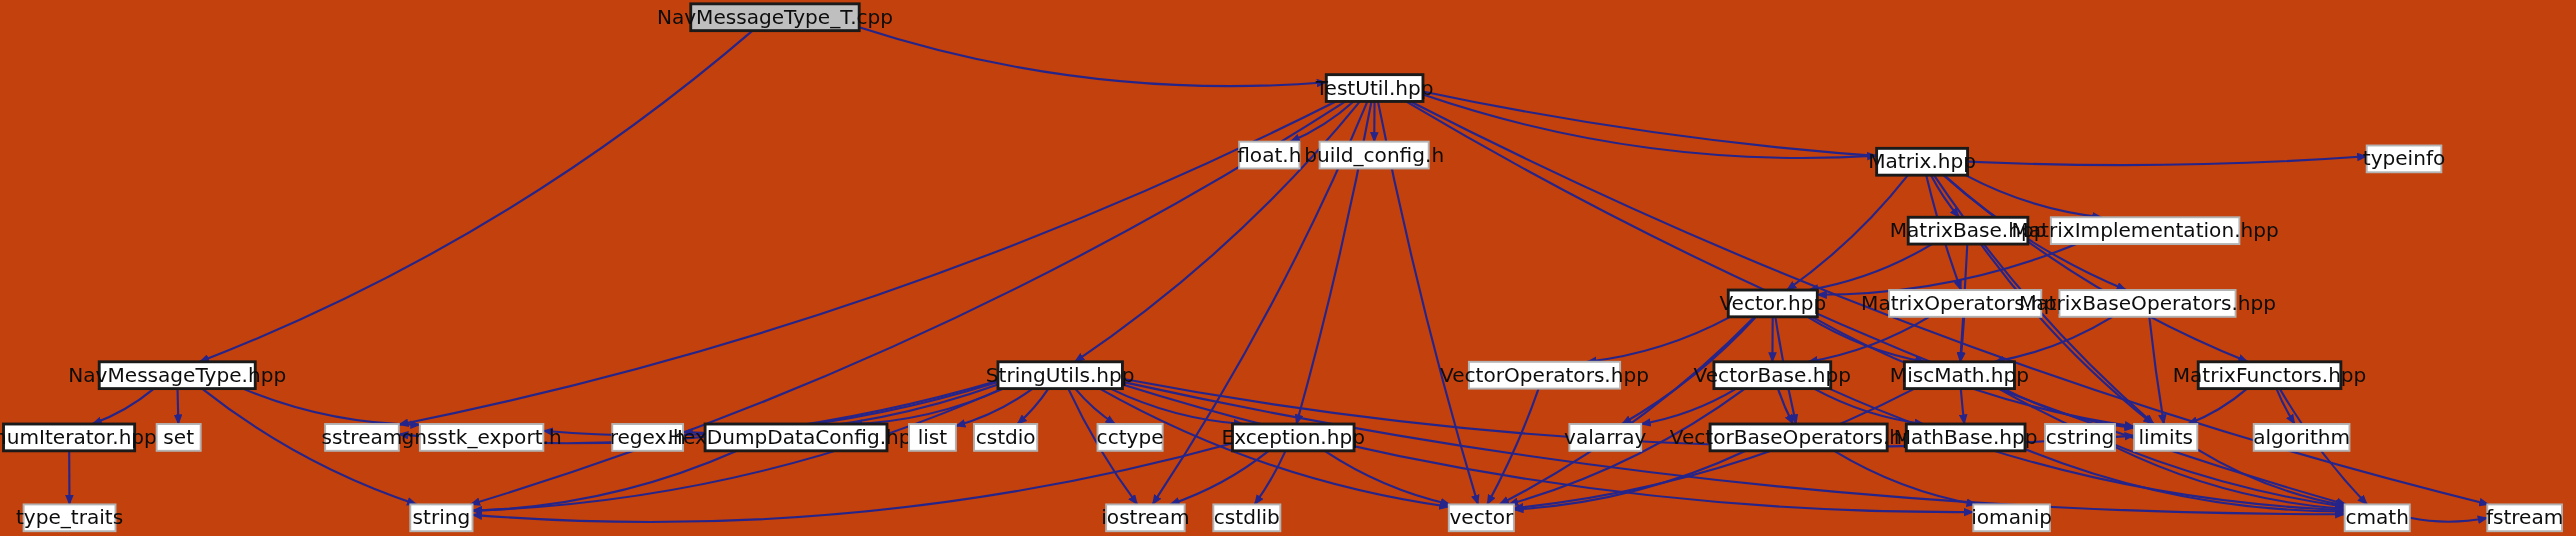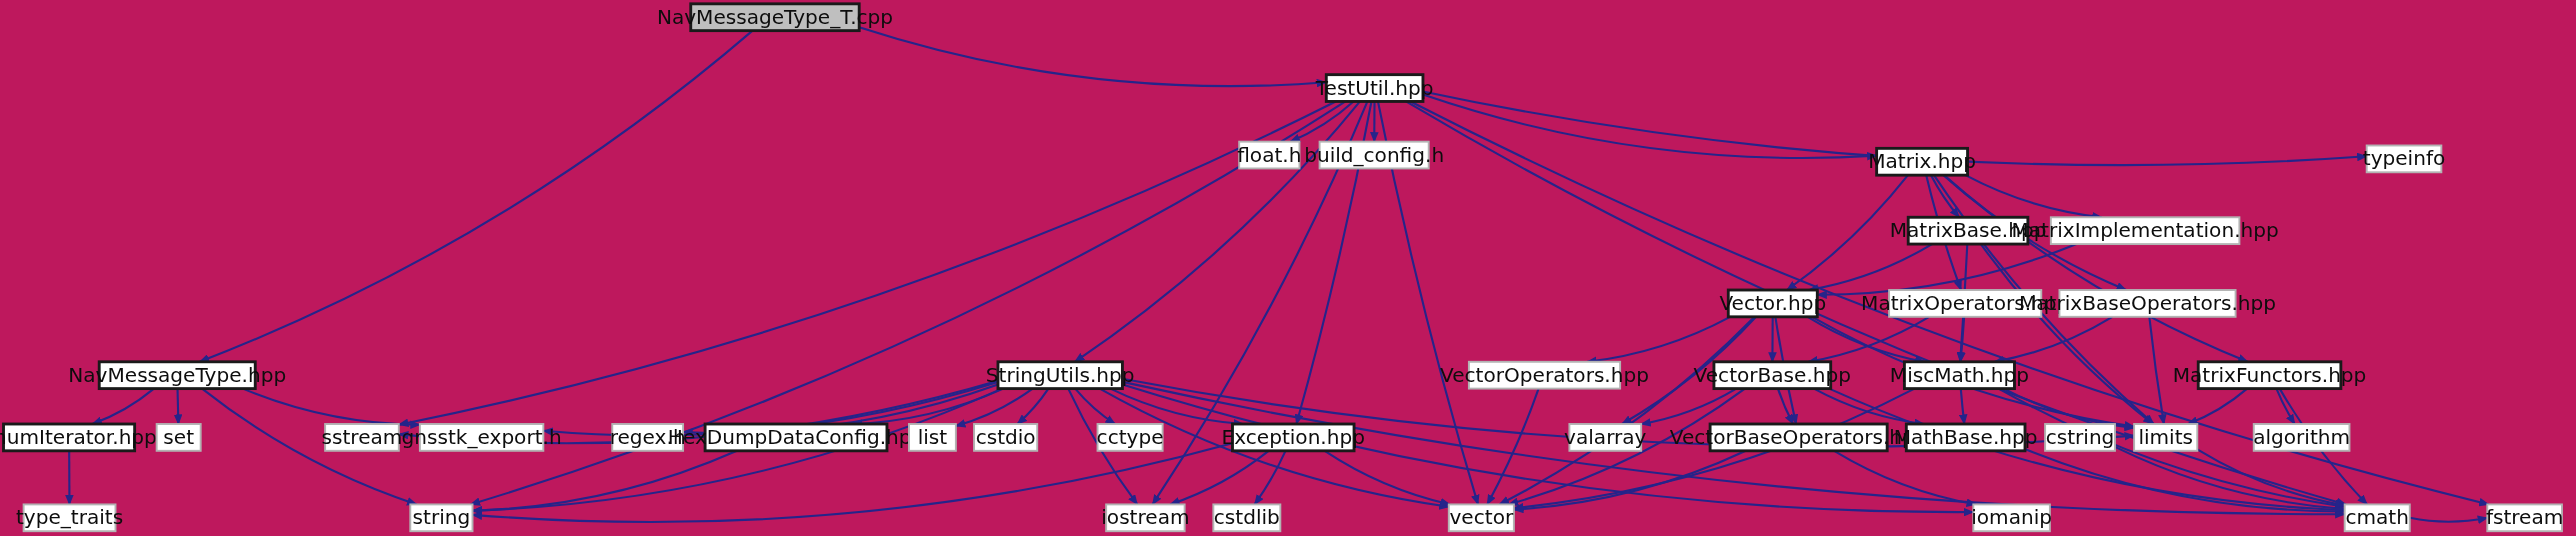--- a/index.html
+++ b/index.html
@@ -1,16 +1,16 @@
 <!DOCTYPE html>
 <html><head>
 <meta charset="utf-8">
 <style>
   html,body{margin:0;padding:0;background:#ffffff;}
-  #root{position:relative;width:2576px;height:536px;background:#be185d;
+  #root{position:relative;width:2576px;height:536px;background:#c2410c;
         font-family:"DejaVu Sans","Liberation Sans",sans-serif;overflow:hidden;}
   #graph{position:absolute;left:0;top:0;width:2576px;height:536px;}
   .edge{fill:none;stroke:#25248a;stroke-width:2.2;}
   .arrow{fill:#25248a;stroke:none;}
   .nbox{fill:#ffffff;stroke:#b3b3b3;stroke-width:2;}
   .nbox.bold{stroke:#1a1a1a;stroke-width:3;}
   .nbox.root{fill:#bfbfbf;stroke:#1a1a1a;stroke-width:3;}
   .nlabel{font-family:"DejaVu Sans","Liberation Sans",sans-serif;
           font-size:21px;fill:#0d0d0d;text-anchor:middle;dominant-baseline:middle;}
 </style>

